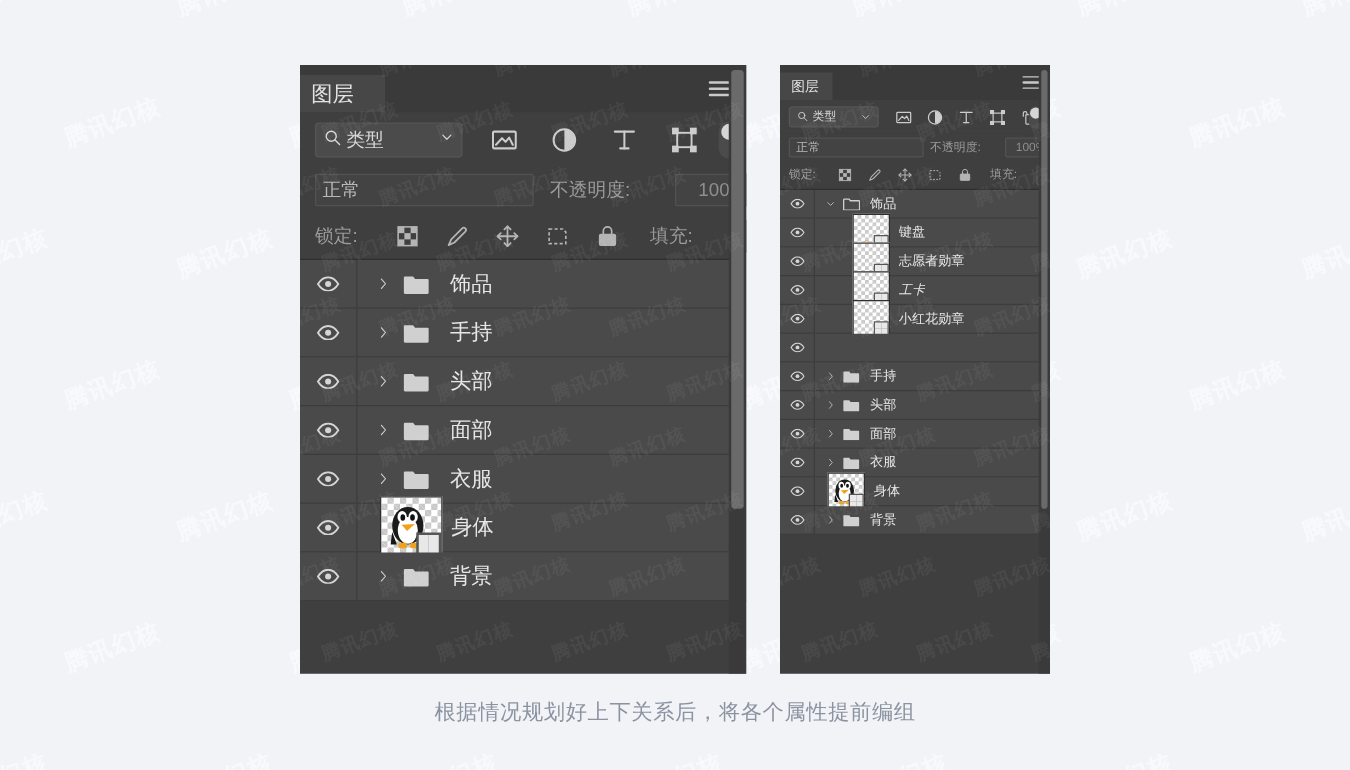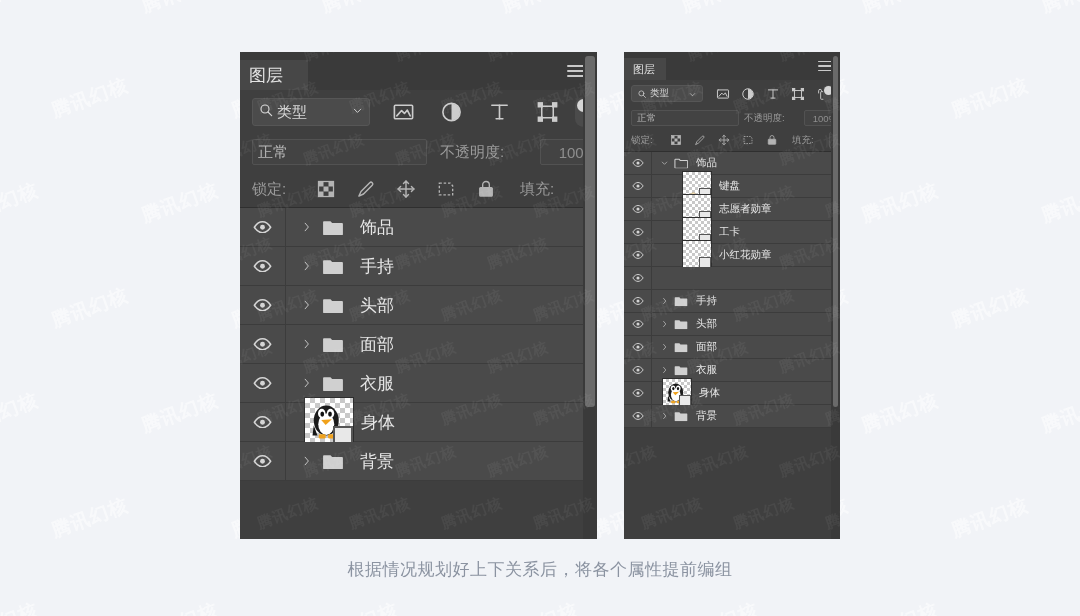--- a/index.html
+++ b/index.html
@@ -749,21 +749,21 @@
           </div>
           <div class="lbody" style="position:relative;height:100%;">
             <span class="thumb" style="position:absolute;left:30px;top:50%;transform:translateY(-50%);width:30px;height:30px;background-size:6px 6px;background-position:0 0,3px 3px;">
               <span class="badge" style="width:12px;height:12px;">
                 <span style="position:absolute;left:1.44px;top:1.44px;width:4.5600000000000005px;height:4.5600000000000005px;background:#e8e8e8;display:block;"></span>
                 <span style="position:absolute;right:1.44px;top:1.44px;width:4.5600000000000005px;height:4.5600000000000005px;background:#e8e8e8;display:block;"></span>
                 <span style="position:absolute;left:1.44px;bottom:1.44px;width:4.5600000000000005px;height:4.5600000000000005px;background:#e8e8e8;display:block;"></span>
                 <span style="position:absolute;right:1.44px;bottom:1.44px;width:4.5600000000000005px;height:4.5600000000000005px;background:#e8e8e8;display:block;"></span>
               </span>
             </span>
-            <span class="lname" style="position:absolute;left:67px;top:50%;transform:translateY(-50%);font-size:10.5px;">工卡</span>
+            <span class="lname" style="position:absolute;left:67px;top:50%;transform:translateY(-50%);font-size:10.5px;font-style:italic;">工卡</span>
           </div>
         </div>
         <div class="lrow" style="height:23px;">
           <div class="eyecell" style="width:28px;">
             <span class="eye" style="color:#d5d5d5;display:flex;">
               <svg width="12" height="7.92" viewBox="0 0 24 16" fill="none" stroke="currentColor" stroke-width="1.9">
                 <path d="M1.6 8 C5 2.6 9 1 12 1 C15 1 19 2.6 22.4 8 C19 13.4 15 15 12 15 C9 15 5 13.4 1.6 8 Z"></path>
                 <circle cx="12" cy="8" r="3.1" fill="currentColor" stroke="none"></circle>
               </svg>
             </span>

